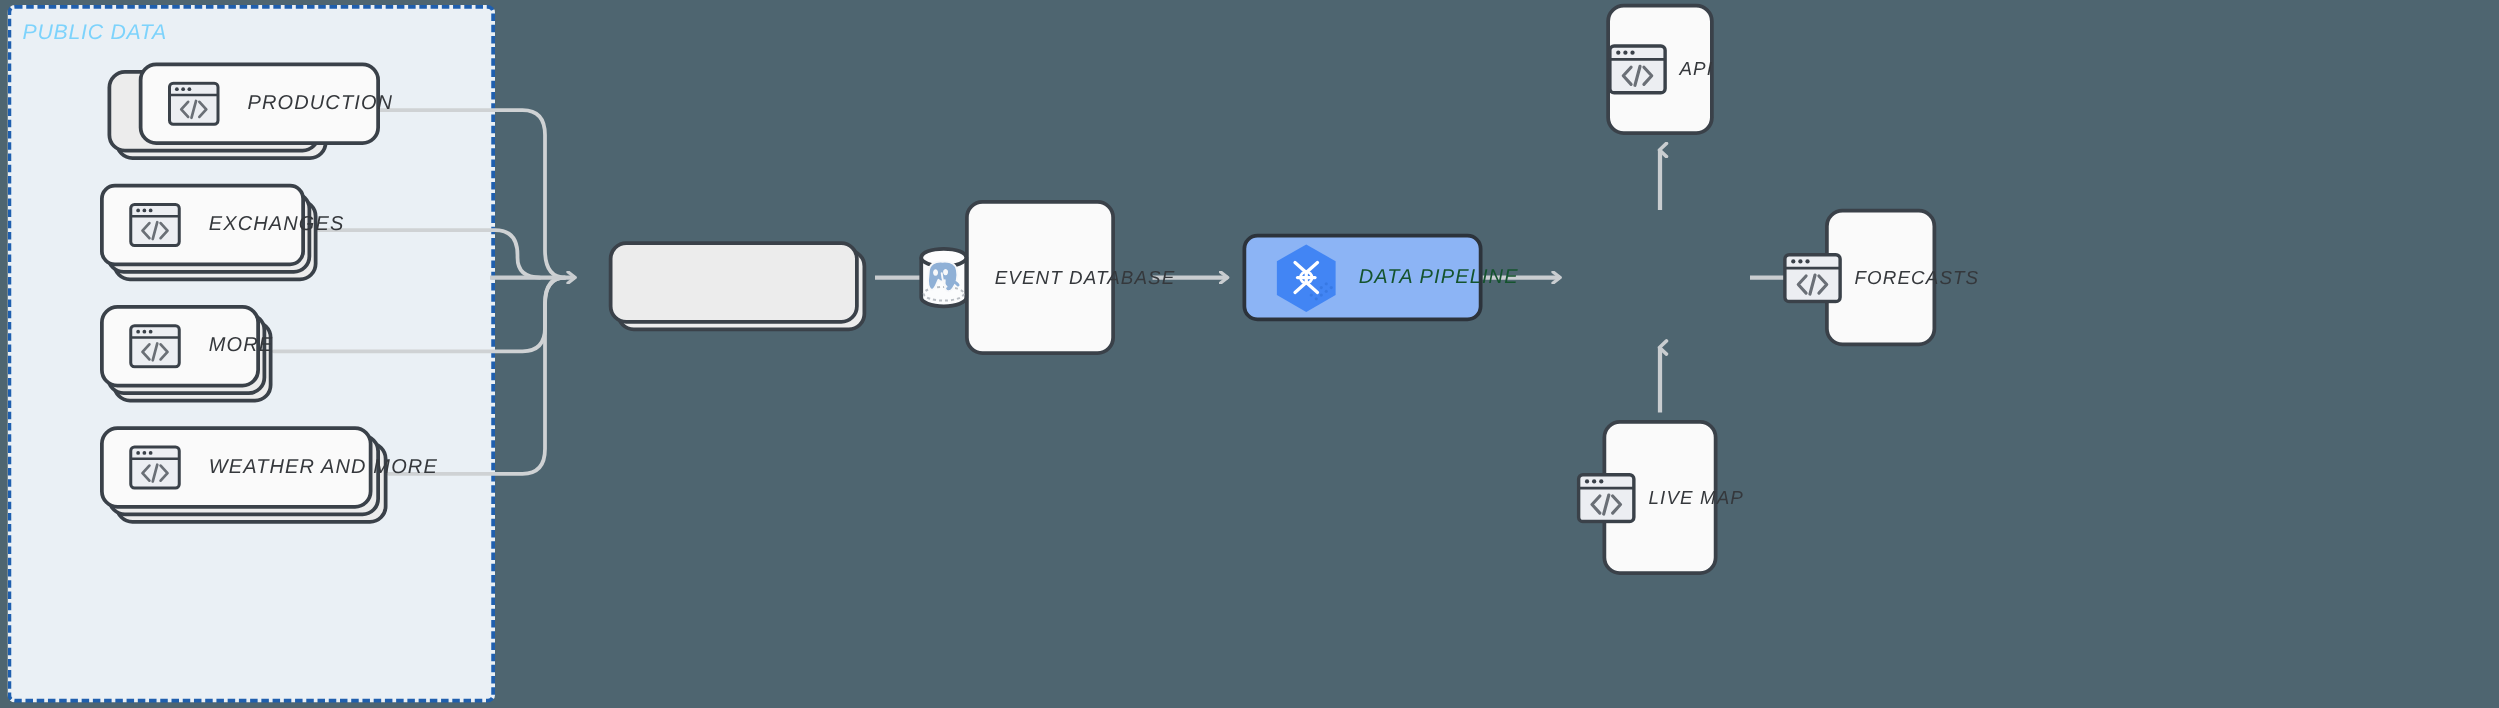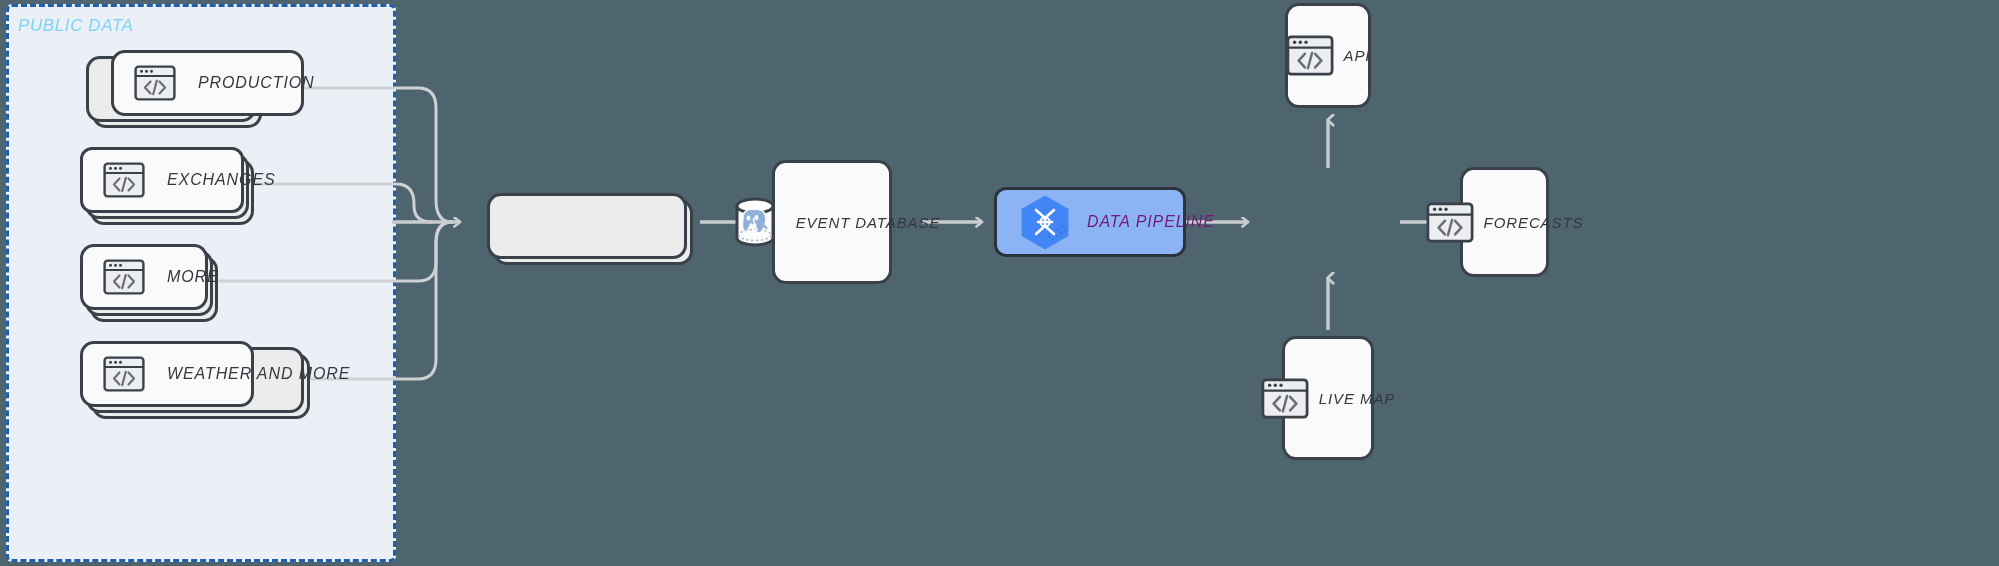--- a/index.html
+++ b/index.html
@@ -67,21 +67,21 @@
 
   
   .db-icon { display: block; }
 
   
   .node.pipeline {
     background: #8cb4f5;
     border-color: #2c333b;
     border-radius: 12px;
   }
-  .node.pipeline .node-label { color: #701a75; }
+  .node.pipeline .node-label { color: #14532d; }
   .hex-icon { display: block; flex: 0 0 auto; }
 </style>
 </head>
 <body>
 
 <div id="stage">
 
   <div class="group-box" style="left:6px; top:4px; width:390px; height:558px;"></div>
   <div class="group-title" style="left:18px; top:16px;">PUBLIC DATA</div>
 
@@ -164,21 +164,21 @@
         <circle cx="12.5" cy="6.3" r="1.5" fill="#3a4149"></circle>
         <circle cx="17.5" cy="6.3" r="1.5" fill="#3a4149"></circle>
         <path d="M16.5,16.5 L11,22.5 L16.5,28.5 M25.5,16.5 L31,22.5 L25.5,28.5 M22.8,15.8 L19.2,29.2" fill="none" stroke="#6a6f76" stroke-width="2.2" stroke-linecap="round" stroke-linejoin="round"></path>
       </svg>
     </span>
     <span class="node-label">MORE</span>
   </div>
 
   <div class="stack-l1" style="left:92px; top:353px; width:218px; height:66px;"></div>
   <div class="stack-l2" style="left:86px; top:347px; width:218px; height:66px;"></div>
-  <div class="node h-card" style="left:80px; top:341px; width:174px; height:66px;text-align:center;">
+  <div class="node h-card" style="left:80px; top:341px; width:218px; height:66px;text-align:center;">
     <span>
       <svg class="win-icon" width="42" height="36" viewBox="0 0 42 36">
         <rect x="1.6" y="1.6" width="38.8" height="32.8" rx="3" fill="#eceef2" stroke="#3a4149" stroke-width="2.4"></rect>
         <line x1="1.6" y1="11" x2="40.4" y2="11" stroke="#3a4149" stroke-width="2"></line>
         <circle cx="7.5" cy="6.3" r="1.5" fill="#3a4149"></circle>
         <circle cx="12.5" cy="6.3" r="1.5" fill="#3a4149"></circle>
         <circle cx="17.5" cy="6.3" r="1.5" fill="#3a4149"></circle>
         <path d="M16.5,16.5 L11,22.5 L16.5,28.5 M25.5,16.5 L31,22.5 L25.5,28.5 M22.8,15.8 L19.2,29.2" fill="none" stroke="#6a6f76" stroke-width="2.2" stroke-linecap="round" stroke-linejoin="round"></path>
       </svg>
     </span>

